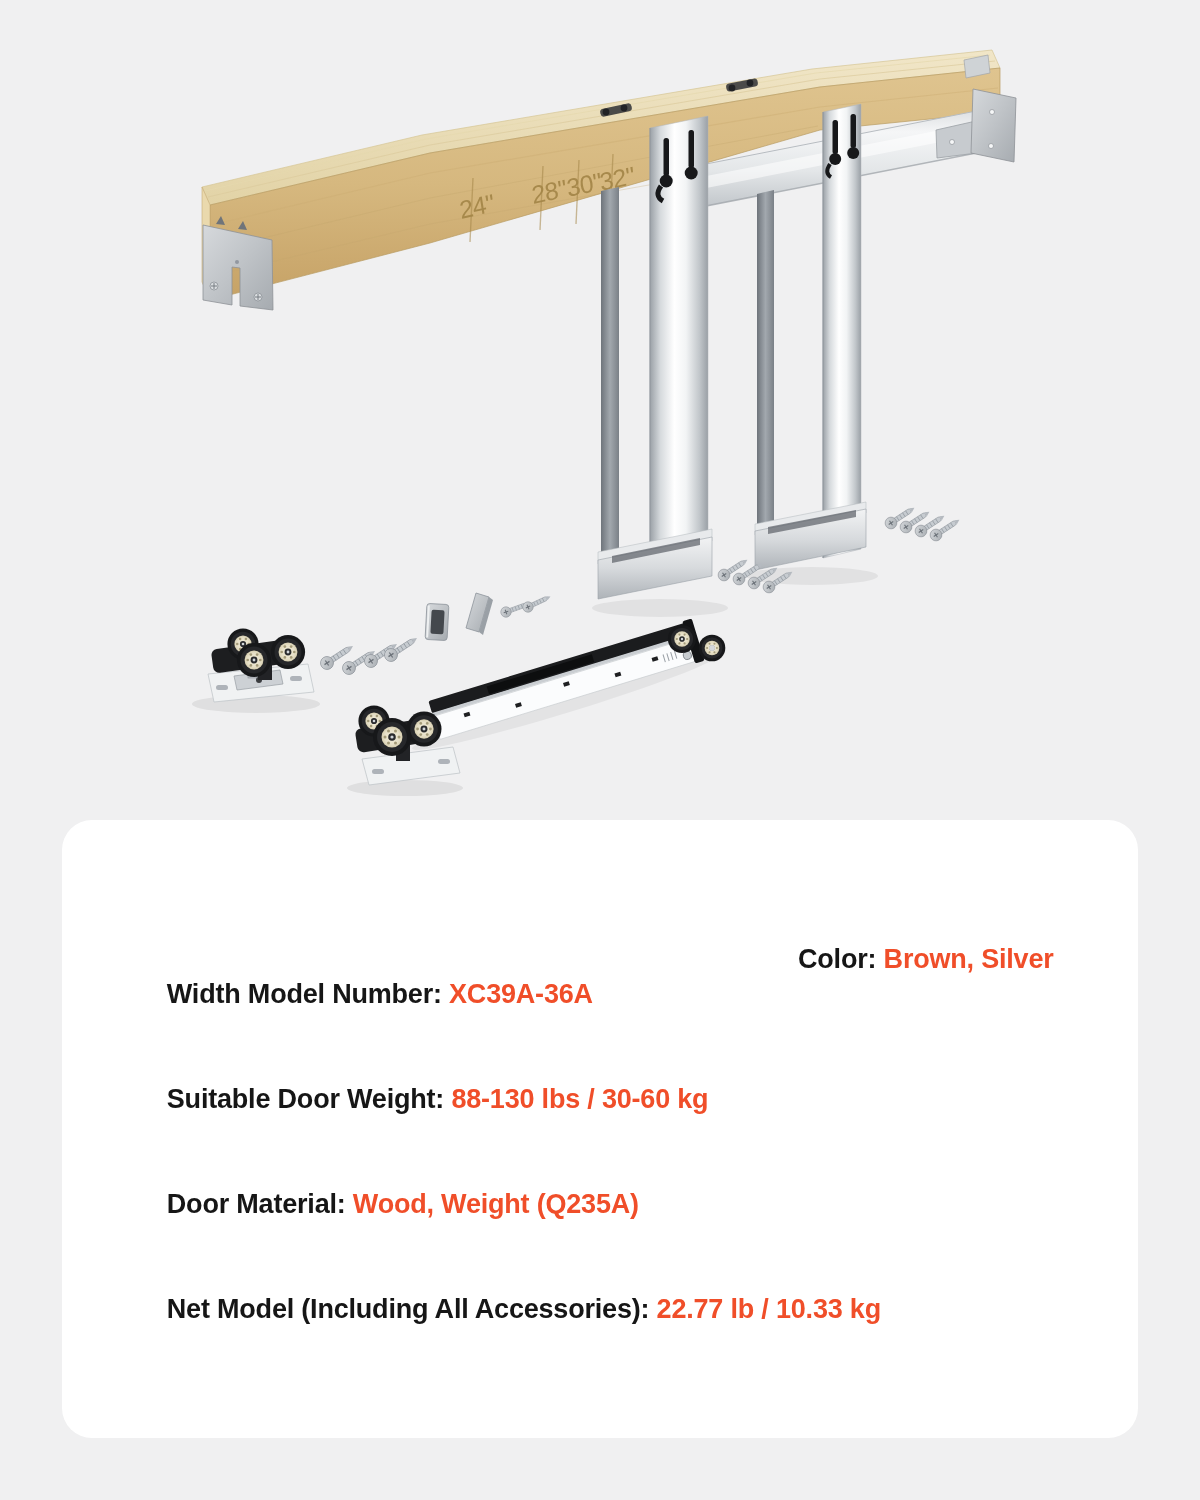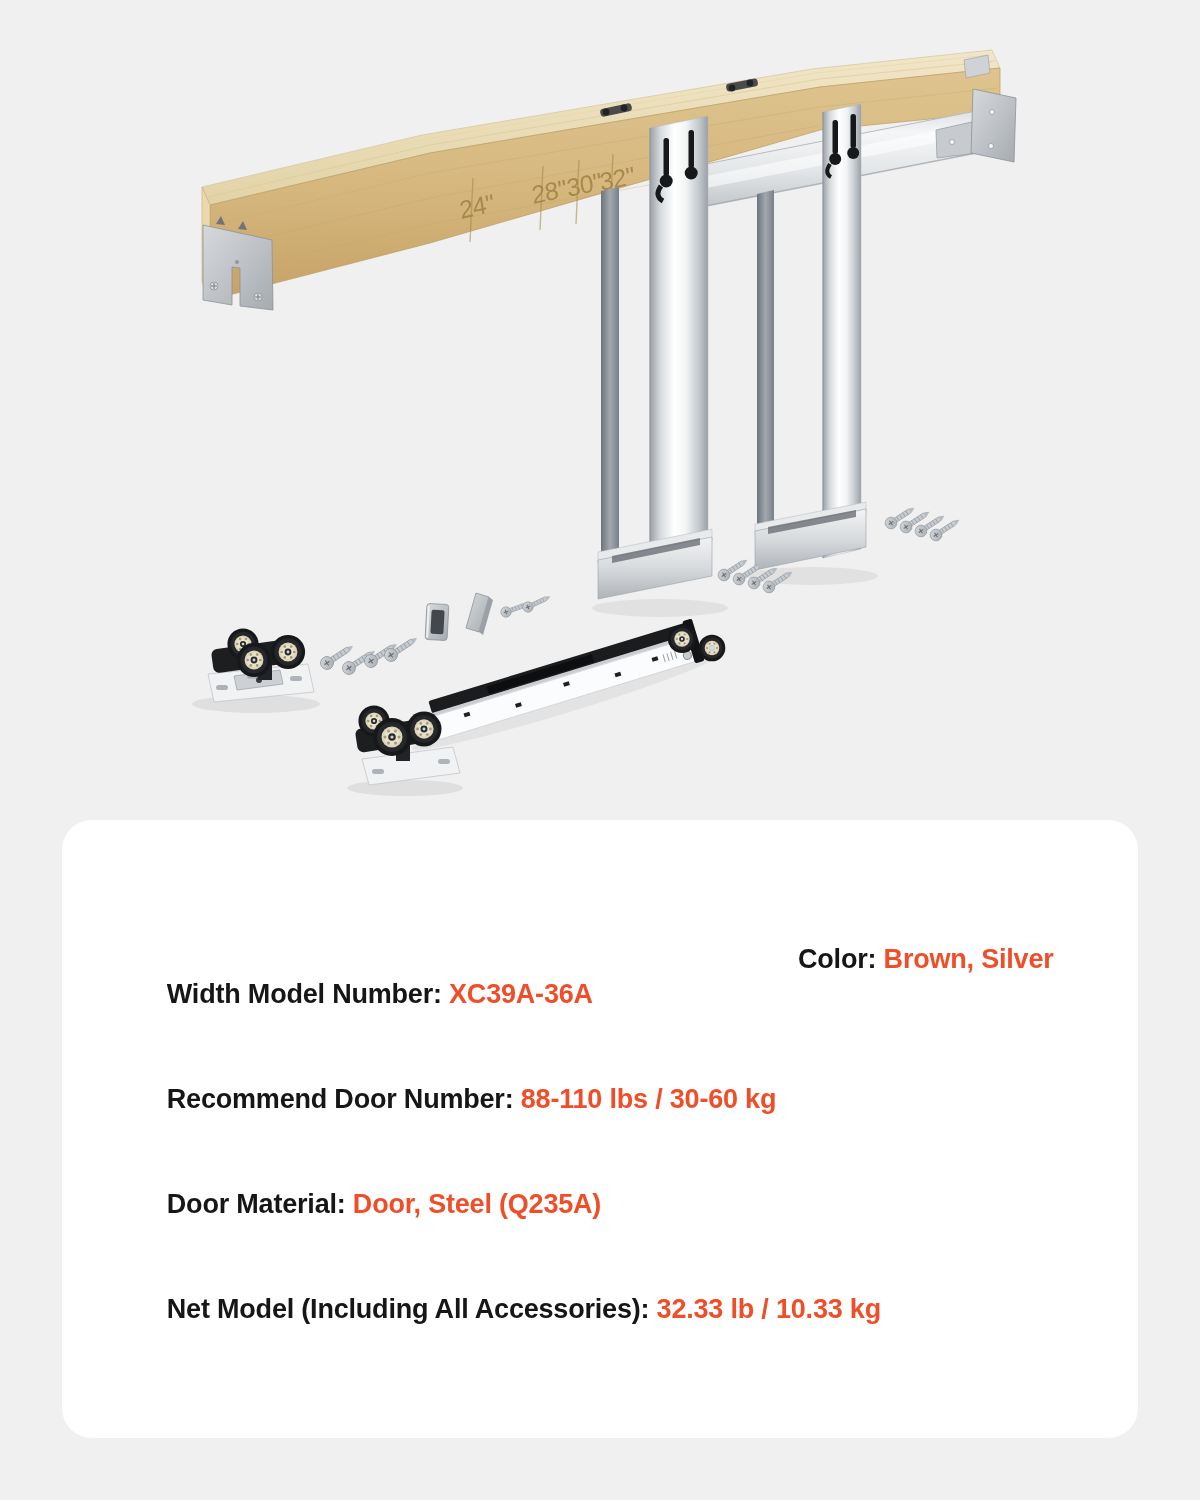--- a/index.html
+++ b/index.html
@@ -287,27 +287,27 @@
 </svg>
 </div>
 
 <div class="card">
   <div class="spec">
     <div class="row">
       <span class="k">Width Model Number: </span><span class="v">XC39A-36A</span>
       <span class="color-col"><span class="k">Color: </span><span class="v">Brown, Silver</span></span>
     </div>
     <div class="row">
-      <span class="k">Recommend Door Number: </span><span class="v">88-110 lbs / 30-60 kg</span>
-    </div>
-    <div class="row">
-      <span class="k">Door Material: </span><span class="v">Door, Steel (Q235A)</span>
-    </div>
-    <div class="row">
-      <span class="k">Net Model (Including All Accessories): </span><span class="v">32.33 lb / 10.33 kg</span>
+      <span class="k">Suitable Door Weight: </span><span class="v">88-130 lbs / 30-60 kg</span>
+    </div>
+    <div class="row">
+      <span class="k">Door Material: </span><span class="v">Wood, Weight (Q235A)</span>
+    </div>
+    <div class="row">
+      <span class="k">Net Model (Including All Accessories): </span><span class="v">22.77 lb / 10.33 kg</span>
     </div>
     <div class="row">
       
     </div>
     
     
     
     
     
     

